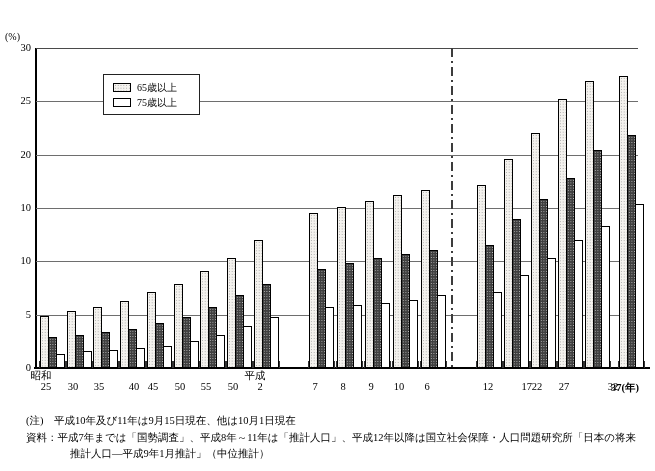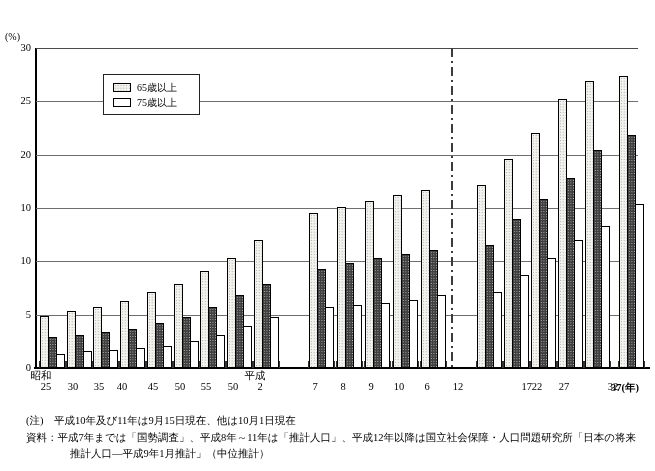--- a/index.html
+++ b/index.html
@@ -67,21 +67,21 @@
       <div class="bar s1" style="left: 74.5px; top: 334.933px; height: 33.0667px;"></div>
       <div class="bar s2" style="left: 82.5px; top: 350.933px; height: 17.0667px;"></div>
       <div class="xlab" style="left: 51px;">30</div>
       <div class="bar s0" style="left: 92.5px; top: 307.2px; height: 60.8px;"></div>
       <div class="bar s1" style="left: 100.5px; top: 331.733px; height: 36.2667px;"></div>
       <div class="bar s2" style="left: 108.5px; top: 349.867px; height: 18.1333px;"></div>
       <div class="xlab" style="left: 77px;">35</div>
       <div class="bar s0" style="left: 119.5px; top: 300.8px; height: 67.2px;"></div>
       <div class="bar s1" style="left: 127.5px; top: 328.533px; height: 39.4667px;"></div>
       <div class="bar s2" style="left: 135.5px; top: 347.733px; height: 20.2667px;"></div>
-      <div class="xlab" style="left: 100px;">40</div>
+      <div class="xlab" style="left: 112px;">40</div>
       <div class="bar s0" style="left: 146.5px; top: 292.267px; height: 75.7333px;"></div>
       <div class="bar s1" style="left: 154.5px; top: 323.2px; height: 44.8px;"></div>
       <div class="bar s2" style="left: 162.5px; top: 345.6px; height: 22.4px;"></div>
       <div class="xlab" style="left: 131px;">45</div>
       <div class="bar s0" style="left: 173.5px; top: 283.733px; height: 84.2667px;"></div>
       <div class="bar s1" style="left: 181.5px; top: 316.8px; height: 51.2px;"></div>
       <div class="bar s2" style="left: 189.5px; top: 341.333px; height: 26.6667px;"></div>
       <div class="xlab" style="left: 158px;">50</div>
       <div class="bar s0" style="left: 199.5px; top: 270.933px; height: 97.0667px;"></div>
       <div class="bar s1" style="left: 207.5px; top: 307.2px; height: 60.8px;"></div>
@@ -111,21 +111,21 @@
       <div class="bar s1" style="left: 400.5px; top: 253.867px; height: 114.133px;"></div>
       <div class="bar s2" style="left: 408.5px; top: 299.733px; height: 68.2667px;"></div>
       <div class="xlab" style="left: 377px;">10</div>
       <div class="bar s0" style="left: 420.5px; top: 189.867px; height: 178.133px;"></div>
       <div class="bar s1" style="left: 428.5px; top: 249.6px; height: 118.4px;"></div>
       <div class="bar s2" style="left: 436.5px; top: 295.467px; height: 72.5333px;"></div>
       <div class="xlab" style="left: 405px;">6</div>
       <div class="bar s0" style="left: 476.5px; top: 184.533px; height: 183.467px;"></div>
       <div class="bar s1" style="left: 484.5px; top: 245.333px; height: 122.667px;"></div>
       <div class="bar s2" style="left: 492.5px; top: 292.267px; height: 75.7333px;"></div>
-      <div class="xlab" style="left: 436px;">12</div>
+      <div class="xlab" style="left: 466px;">12</div>
       <div class="bar s0" style="left: 503.5px; top: 158.933px; height: 209.067px;"></div>
       <div class="bar s1" style="left: 511.5px; top: 218.667px; height: 149.333px;"></div>
       <div class="bar s2" style="left: 519.5px; top: 275.2px; height: 92.8px;"></div>
       <div class="xlab" style="left: 488px; text-align: right;">17</div>
       <div class="bar s0" style="left: 530.5px; top: 133.333px; height: 234.667px;"></div>
       <div class="bar s1" style="left: 538.5px; top: 199.467px; height: 168.533px;"></div>
       <div class="bar s2" style="left: 546.5px; top: 258.133px; height: 109.867px;"></div>
       <div class="xlab" style="left: 515px;">22</div>
       <div class="bar s0" style="left: 557.5px; top: 99.2px; height: 268.8px;"></div>
       <div class="bar s1" style="left: 565.5px; top: 178.133px; height: 189.867px;"></div>

